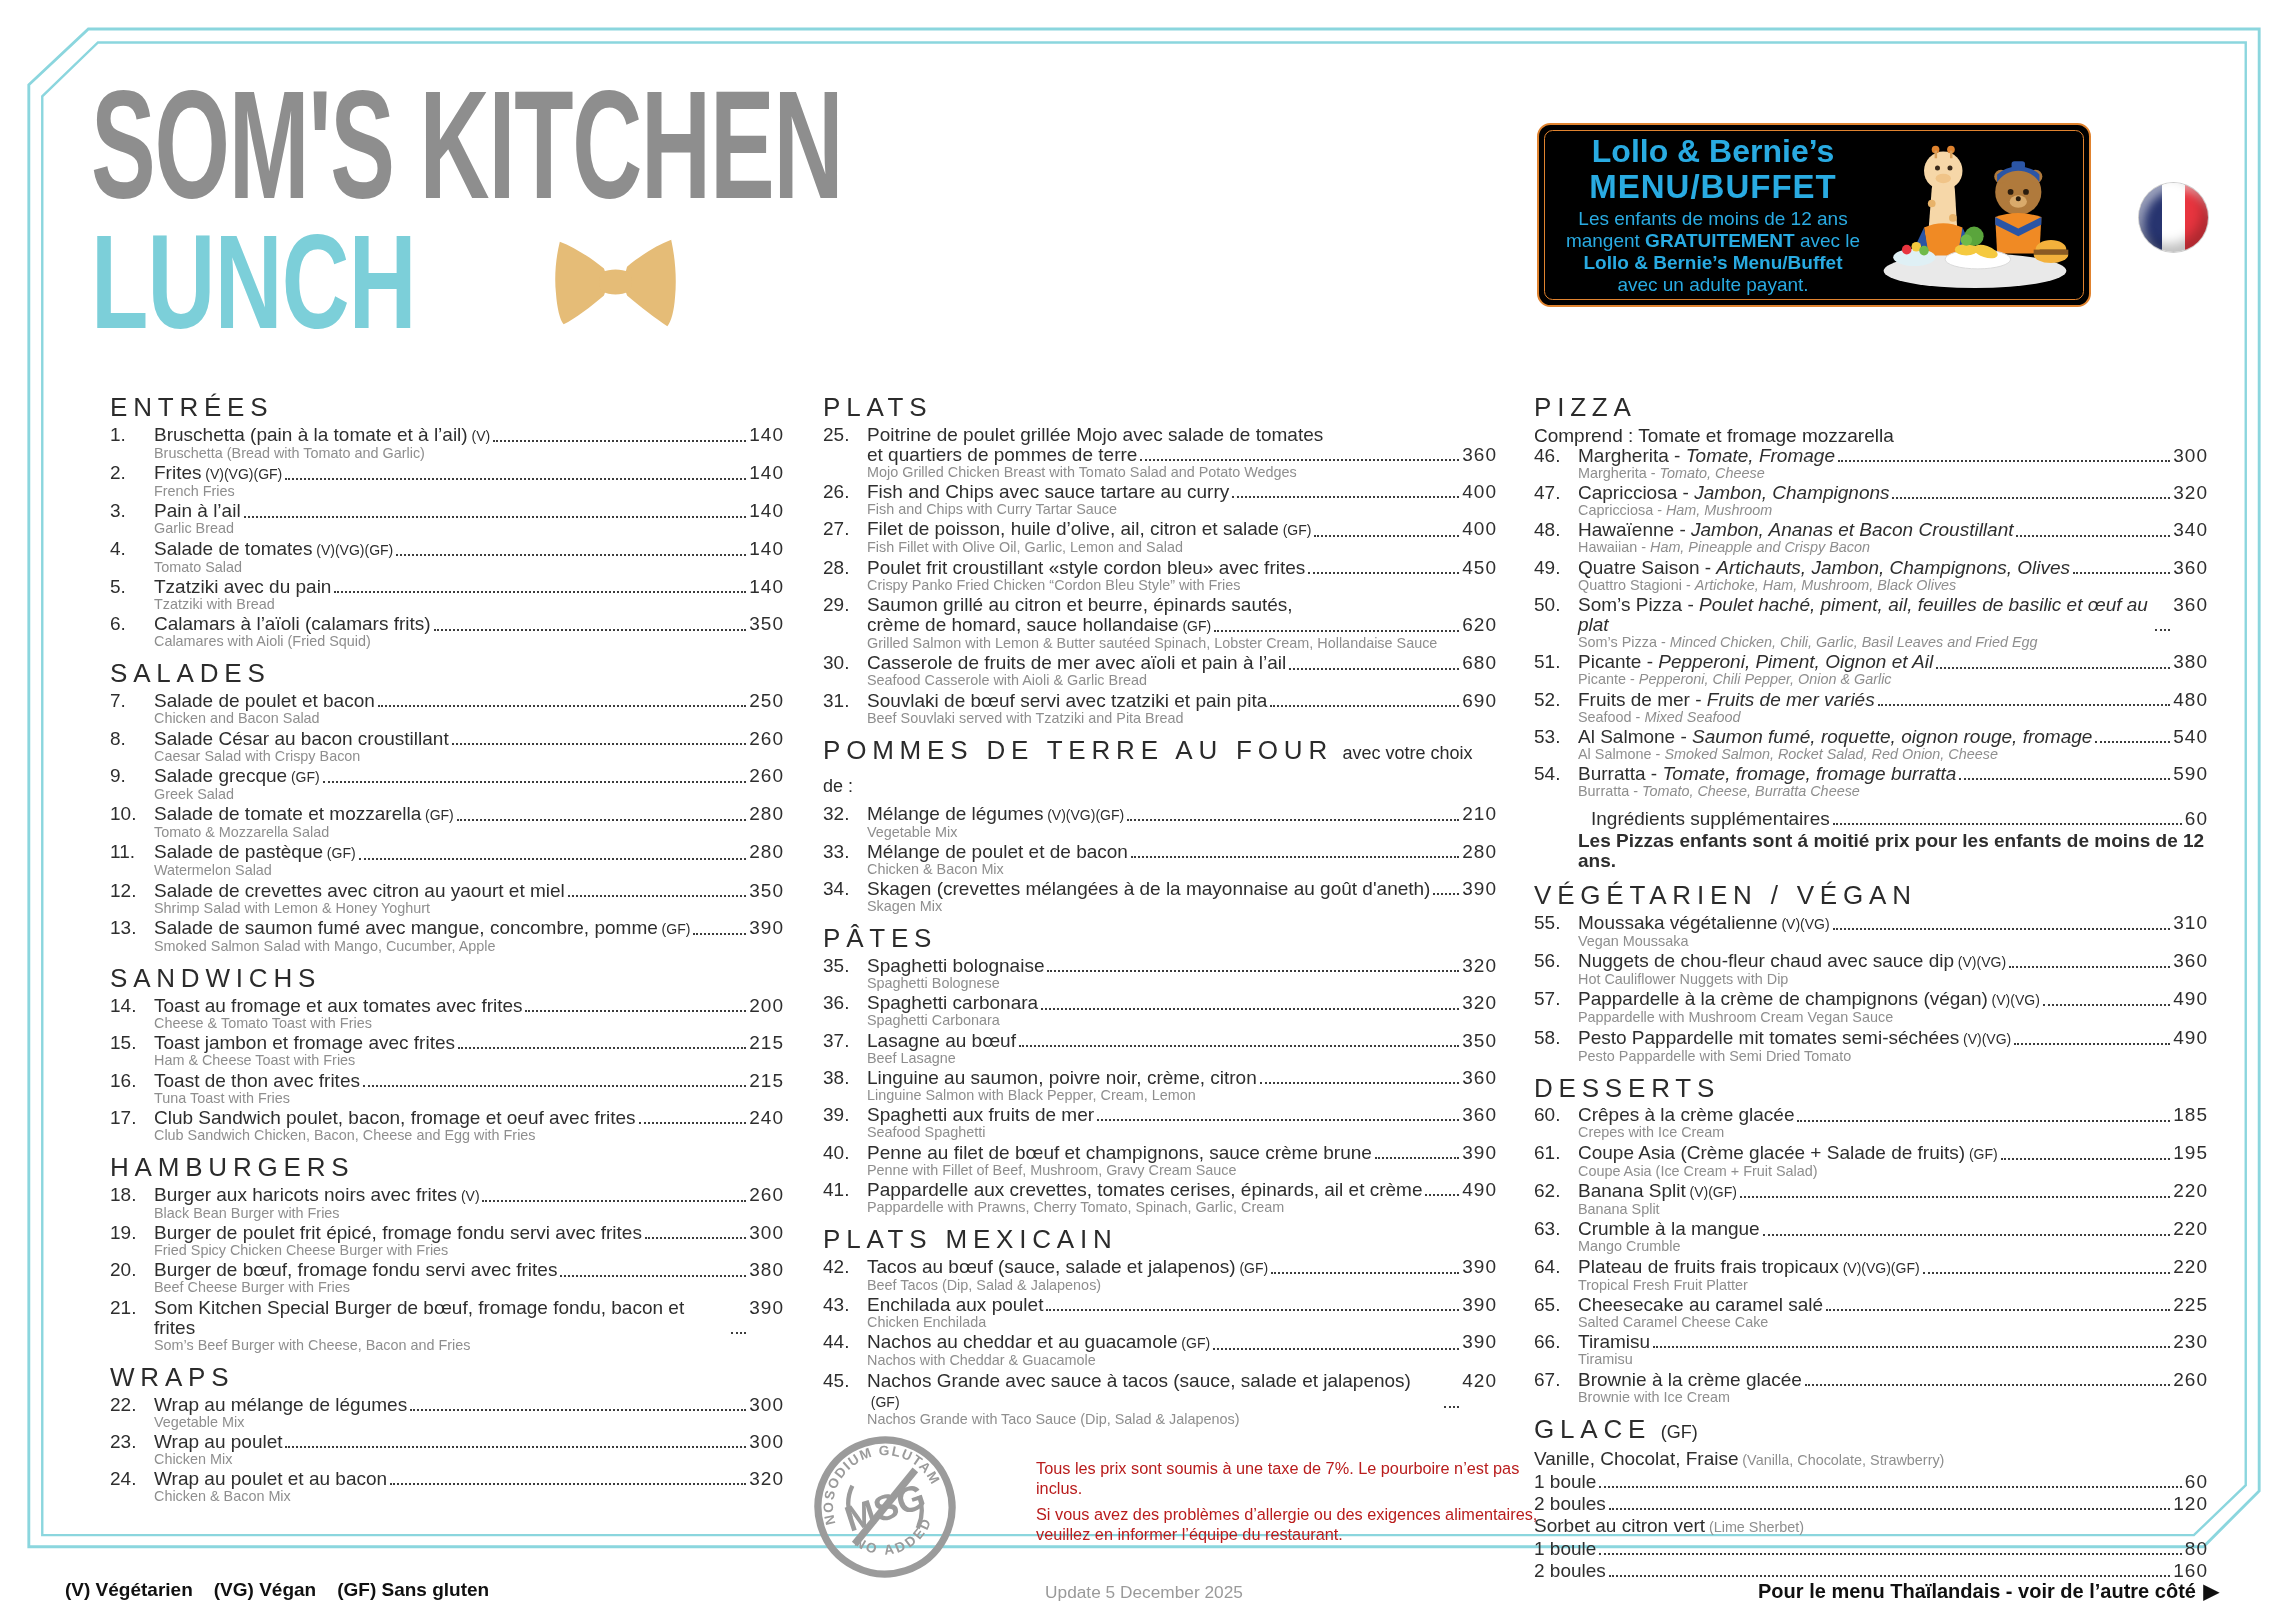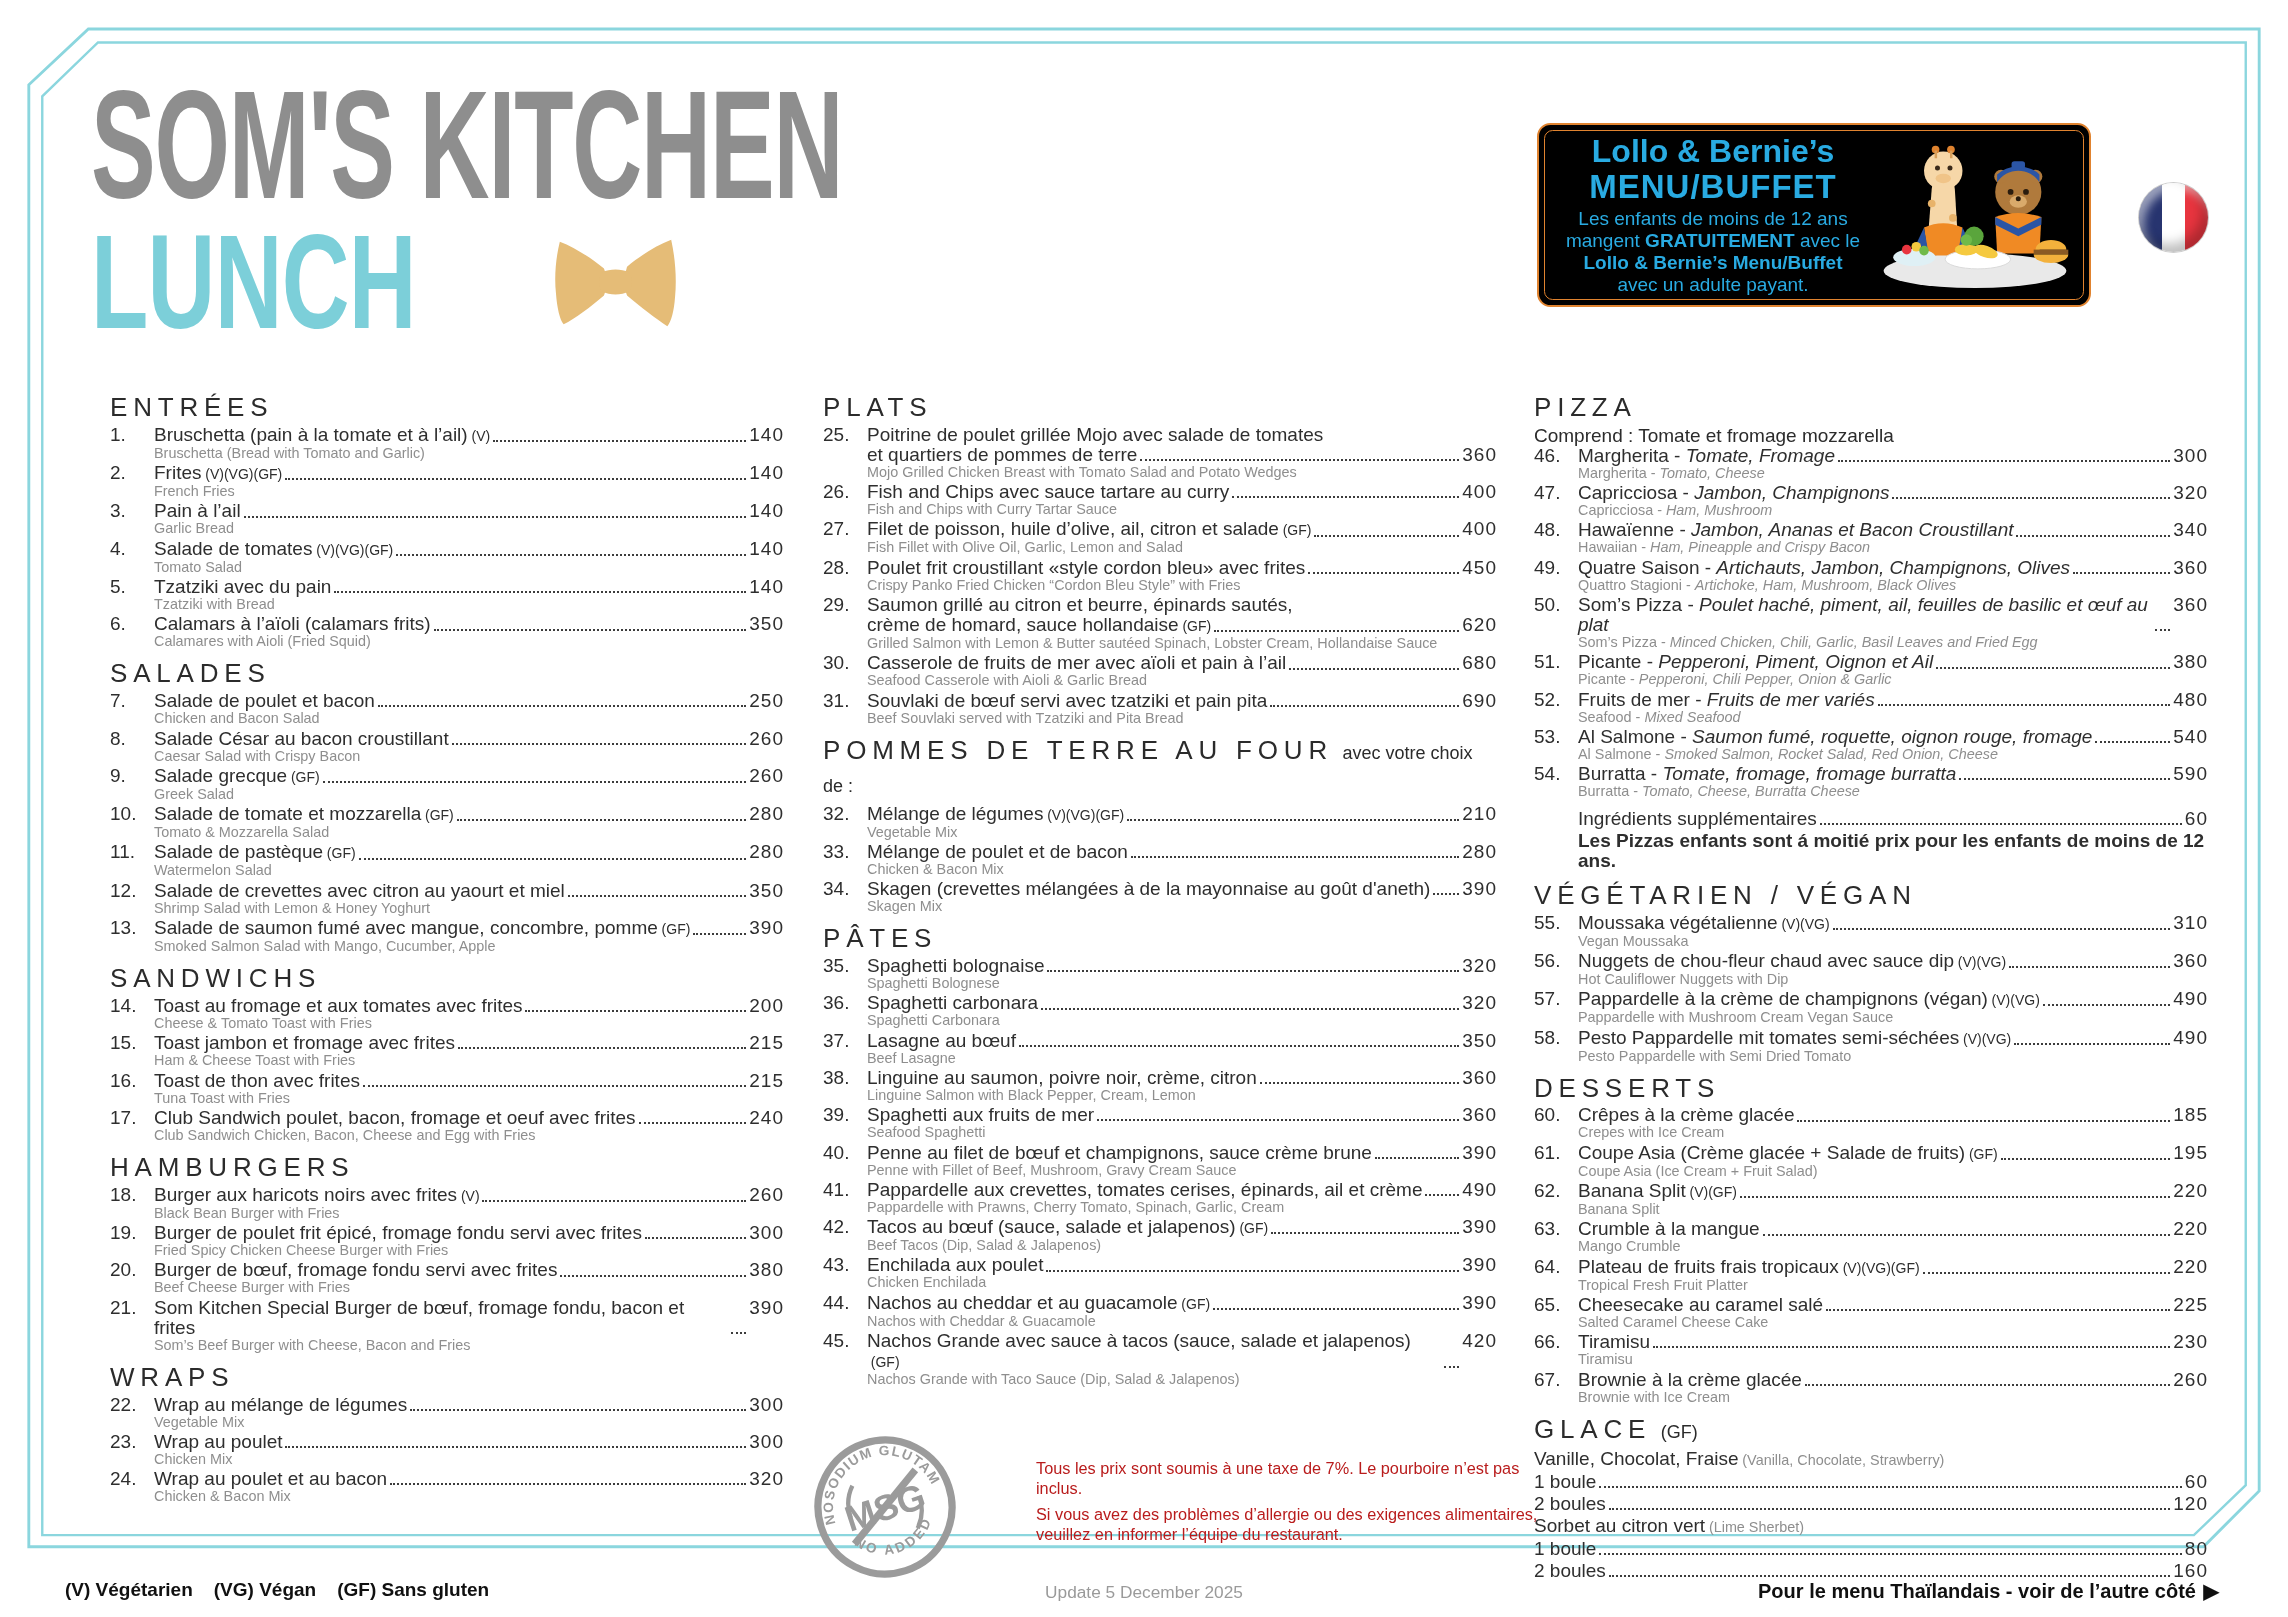--- a/index.html
+++ b/index.html
@@ -31,21 +31,21 @@
     background:linear-gradient(90deg,#27346f 0 33%,#fff 33% 66%,#e8353f 66% 100%);
     box-shadow:inset -5.8px -7.7px 11.5px rgba(0,0,0,.25), inset 4.8px 6.7px 9.6px rgba(255,255,255,.55), 0 0 0 1px #ccc;z-index:2;}
   
   .col{position:absolute;top:382px;width:674px;z-index:2;margin-top:10px;}
   #col1{left:110px;} #col2{left:823px;} #col3{left:1534px;}
   .sec-title{margin:8.6px 0 2.9px;font-size:26px;line-height:30px;font-weight:400;letter-spacing:5.8px;color:#2b2b2b;}
   .menu-section:first-child .sec-title{margin-top:0;}
   .sec-suffix{font-size:18px;letter-spacing:0;margin-left:9.6px;font-weight:400;}
   .sec-subtitle{font-size:19px;line-height:21px;color:#2b2b2b;}
   .item{display:flex;margin-bottom:1.9px;}
-  .item.gap{margin-top:9.6px;}
+  .item.gap{margin-top:9.6px;gap:13px;}
   .num{flex:0 0 44px;width:44px;font-size:19px;line-height:20px;}
   .body{flex:1;min-width:0;}
   .line{display:flex;align-items:baseline;}
   .fr{font-size:19px;line-height:20px;}
   .fr em,.en em{font-style:italic;}
   .bold-note{font-weight:bold;}
   .tags{font-size:14px;margin-left:3.8px;}
   .item.flush .tags{color:#8e8e8e;font-size:14.4px;text-align:right;}
   .dots{flex:1 1 auto;min-width:15.4px;height:0;border-bottom:2.1px dotted #3c3c3c;margin:0 2.9px 3.8px 2.9px;align-self:flex-end;}
   .price{font-size:19px;line-height:20px;white-space:nowrap;letter-spacing:1px;}
@@ -619,20 +619,21 @@
           <div class="line">
             <span class="fr">Pappardelle aux crevettes, tomates cerises, épinards, ail et crème</span>
             <span class="dots"></span>
             <span class="price">490</span>
           </div>
           <div class="en">Pappardelle with Prawns, Cherry Tomato, Spinach, Garlic, Cream</div>
         </div>
       </div>
     </section>
     <section class="menu-section">
+      <h2 class="sec-title">PLATS MEXICAIN</h2>
       <div class="item">
         <span class="num">42.</span>
         <div class="body">
           <div class="line">
             <span class="fr">Tacos au bœuf (sauce, salade et jalapenos)<span class="tags">(GF)</span></span>
             <span class="dots"></span>
             <span class="price">390</span>
           </div>
           <div class="en">Beef Tacos (Dip, Salad &amp; Jalapenos)</div>
         </div>

